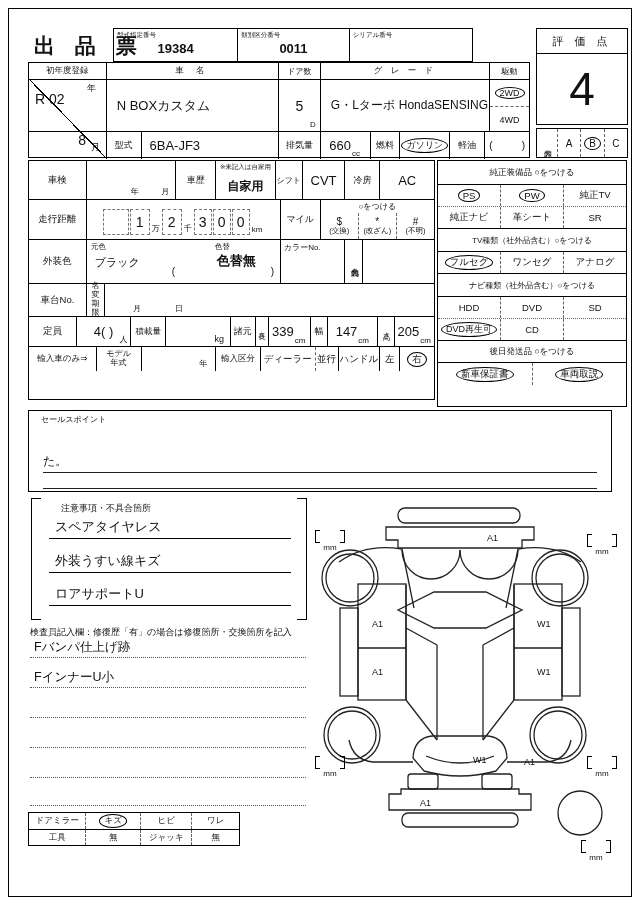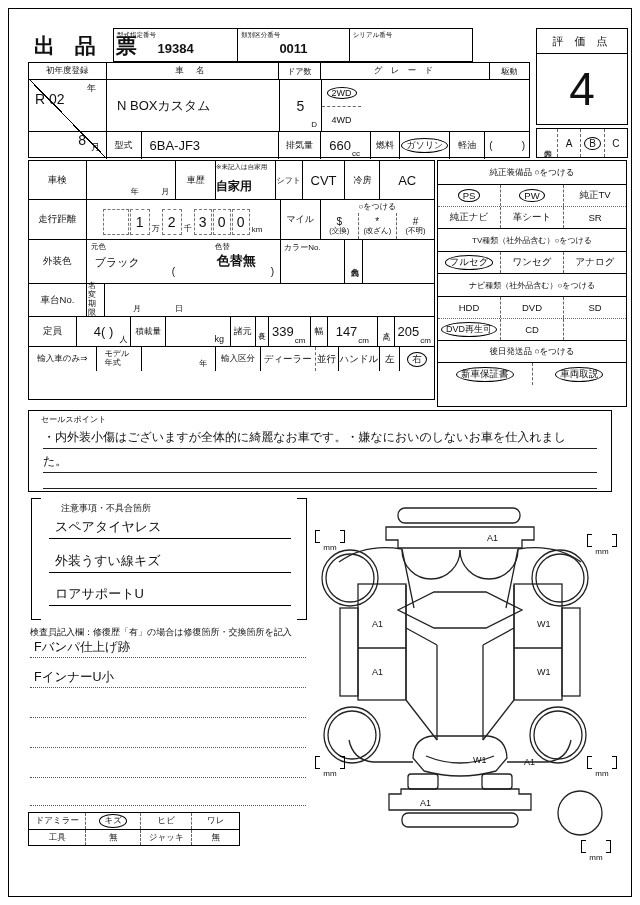--- a/index.html
+++ b/index.html
@@ -15,21 +15,21 @@
 .bl{border-left:1px solid #000}
 .bld{border-left:1px dashed #666}
 .bt{border-top:1px solid #000}
 .btd{border-top:1px dotted #666}
 .btb{border-top:1.5px solid #000}
 .box{border:1.5px solid #000}
 .f6{font-size:6.5px}.f7{font-size:7.5px}.f8{font-size:8px}.f85{font-size:8.5px}.f9{font-size:9px}
 .f95{font-size:9.5px}.f10{font-size:10px}.f11{font-size:11px}.f12{font-size:12px}.f125{font-size:12.5px}
 .f13{font-size:13px}.f14{font-size:14px}.f15{font-size:15px}
 .bold{font-weight:bold}
-.tc{text-align:left}
+.tc{text-align:center}
 .circ2{position:relative;display:inline-block;padding:0 3px}
 .circ2::after{content:"";position:absolute;left:-2px;right:-2px;top:-1px;bottom:-1px;border:1.3px solid #000;border-radius:50%}
 .vert{writing-mode:vertical-rl;text-orientation:upright;line-height:1}
 .dashbox{border:1px dashed #777;display:flex;align-items:center;justify-content:center}
 .subs{font-size:8px;align-self:flex-end;margin:0 1px 1px 1px}
 .uline{border-bottom:1px solid #222}
 .dotline{border-bottom:1.2px dotted #555}
 .diag{background:linear-gradient(to top right,transparent calc(50% - .6px),#000 calc(50% - .6px),#000 calc(50% + .6px),transparent calc(50% + .6px))}
 .brk{position:absolute;width:30px;text-align:center}
 .bks{display:flex;justify-content:space-between;height:13px}
@@ -88,20 +88,21 @@
       <div class="cc f85 bl" style="width:170px;letter-spacing:3px">グ レ ー ド</div>
       <div class="cc f8 bl" style="width:40px">駆動</div>
     </div>
     <div class="flex bt" style="height:52px">
       <div style="width:77px"></div>
       <div class="cl f13 bl" style="width:173px;padding-left:10px">N BOXカスタム</div>
       <div class="rel bl" style="width:42px">
         <div class="cc f14" style="height:100%">5</div>
         <span class="c f8" style="right:4px;bottom:2px">D</span>
       </div>
+      <div class="cl f12 bl" style="width:170px;padding-left:10px">G・Lターボ HondaSENSING</div>
       <div class="bl" style="width:40px">
         <div class="cc f9" style="height:26px">
             <span class="circ2">2WD</span>
           </div>
         <div class="cc f9" style="height:26px;border-top:1px dashed #666">4WD</div>
       </div>
     </div>
     <div class="flex bt" style="height:28px">
       <div style="width:77px"></div>
       <div class="cc f9 bl" style="width:35px">型式</div>
@@ -318,21 +319,20 @@
           <span class="circ2">新車保証書</span>
         </div>
       <div class="cc f95 bld" style="flex:1">
           <span class="circ2">車両取説</span>
         </div>
     </div>
   </div>
 
   <div class="c box" style="left:28px;top:410px;width:584px;height:82px">
     <span class="c f8" style="left:12px;top:3px">セールスポイント</span>
-    <div class="c ce uline f12" style="left:14px;right:14px;top:12px;height:26px;padding-bottom:2px">・内外装小傷はございますが全体的に綺麗なお車です。・嫌なにおいのしないお車を仕入れまし</div>
     <div class="c ce uline f12" style="left:14px;right:14px;top:40px;height:22px;padding-bottom:2px">た。</div>
     <div class="c ce uline f12" style="left:14px;right:14px;top:63px;height:15px"></div>
   </div>
 
   <div class="c" style="left:31px;top:498px;width:276px;height:122px">
     <span class="c" style="left:0;top:0;width:10px;height:122px;border-left:1.5px solid #000;border-top:1.5px solid #000;border-bottom:1.5px solid #000"></span>
     <span class="c" style="right:0;top:0;width:10px;height:122px;border-right:1.5px solid #000;border-top:1.5px solid #000;border-bottom:1.5px solid #000"></span>
     <span class="c f9" style="left:30px;top:4px">注意事項・不具合箇所</span>
     <div class="c ce f13" style="left:18px;width:242px;top:15px;height:26px;border-bottom:1.2px solid #000;padding:0 0 2px 6px">スペアタイヤレス</div>
     <div class="c ce f13" style="left:18px;width:242px;top:49px;height:26px;border-bottom:1.2px solid #000;padding:0 0 2px 6px">外装うすい線キズ</div>

